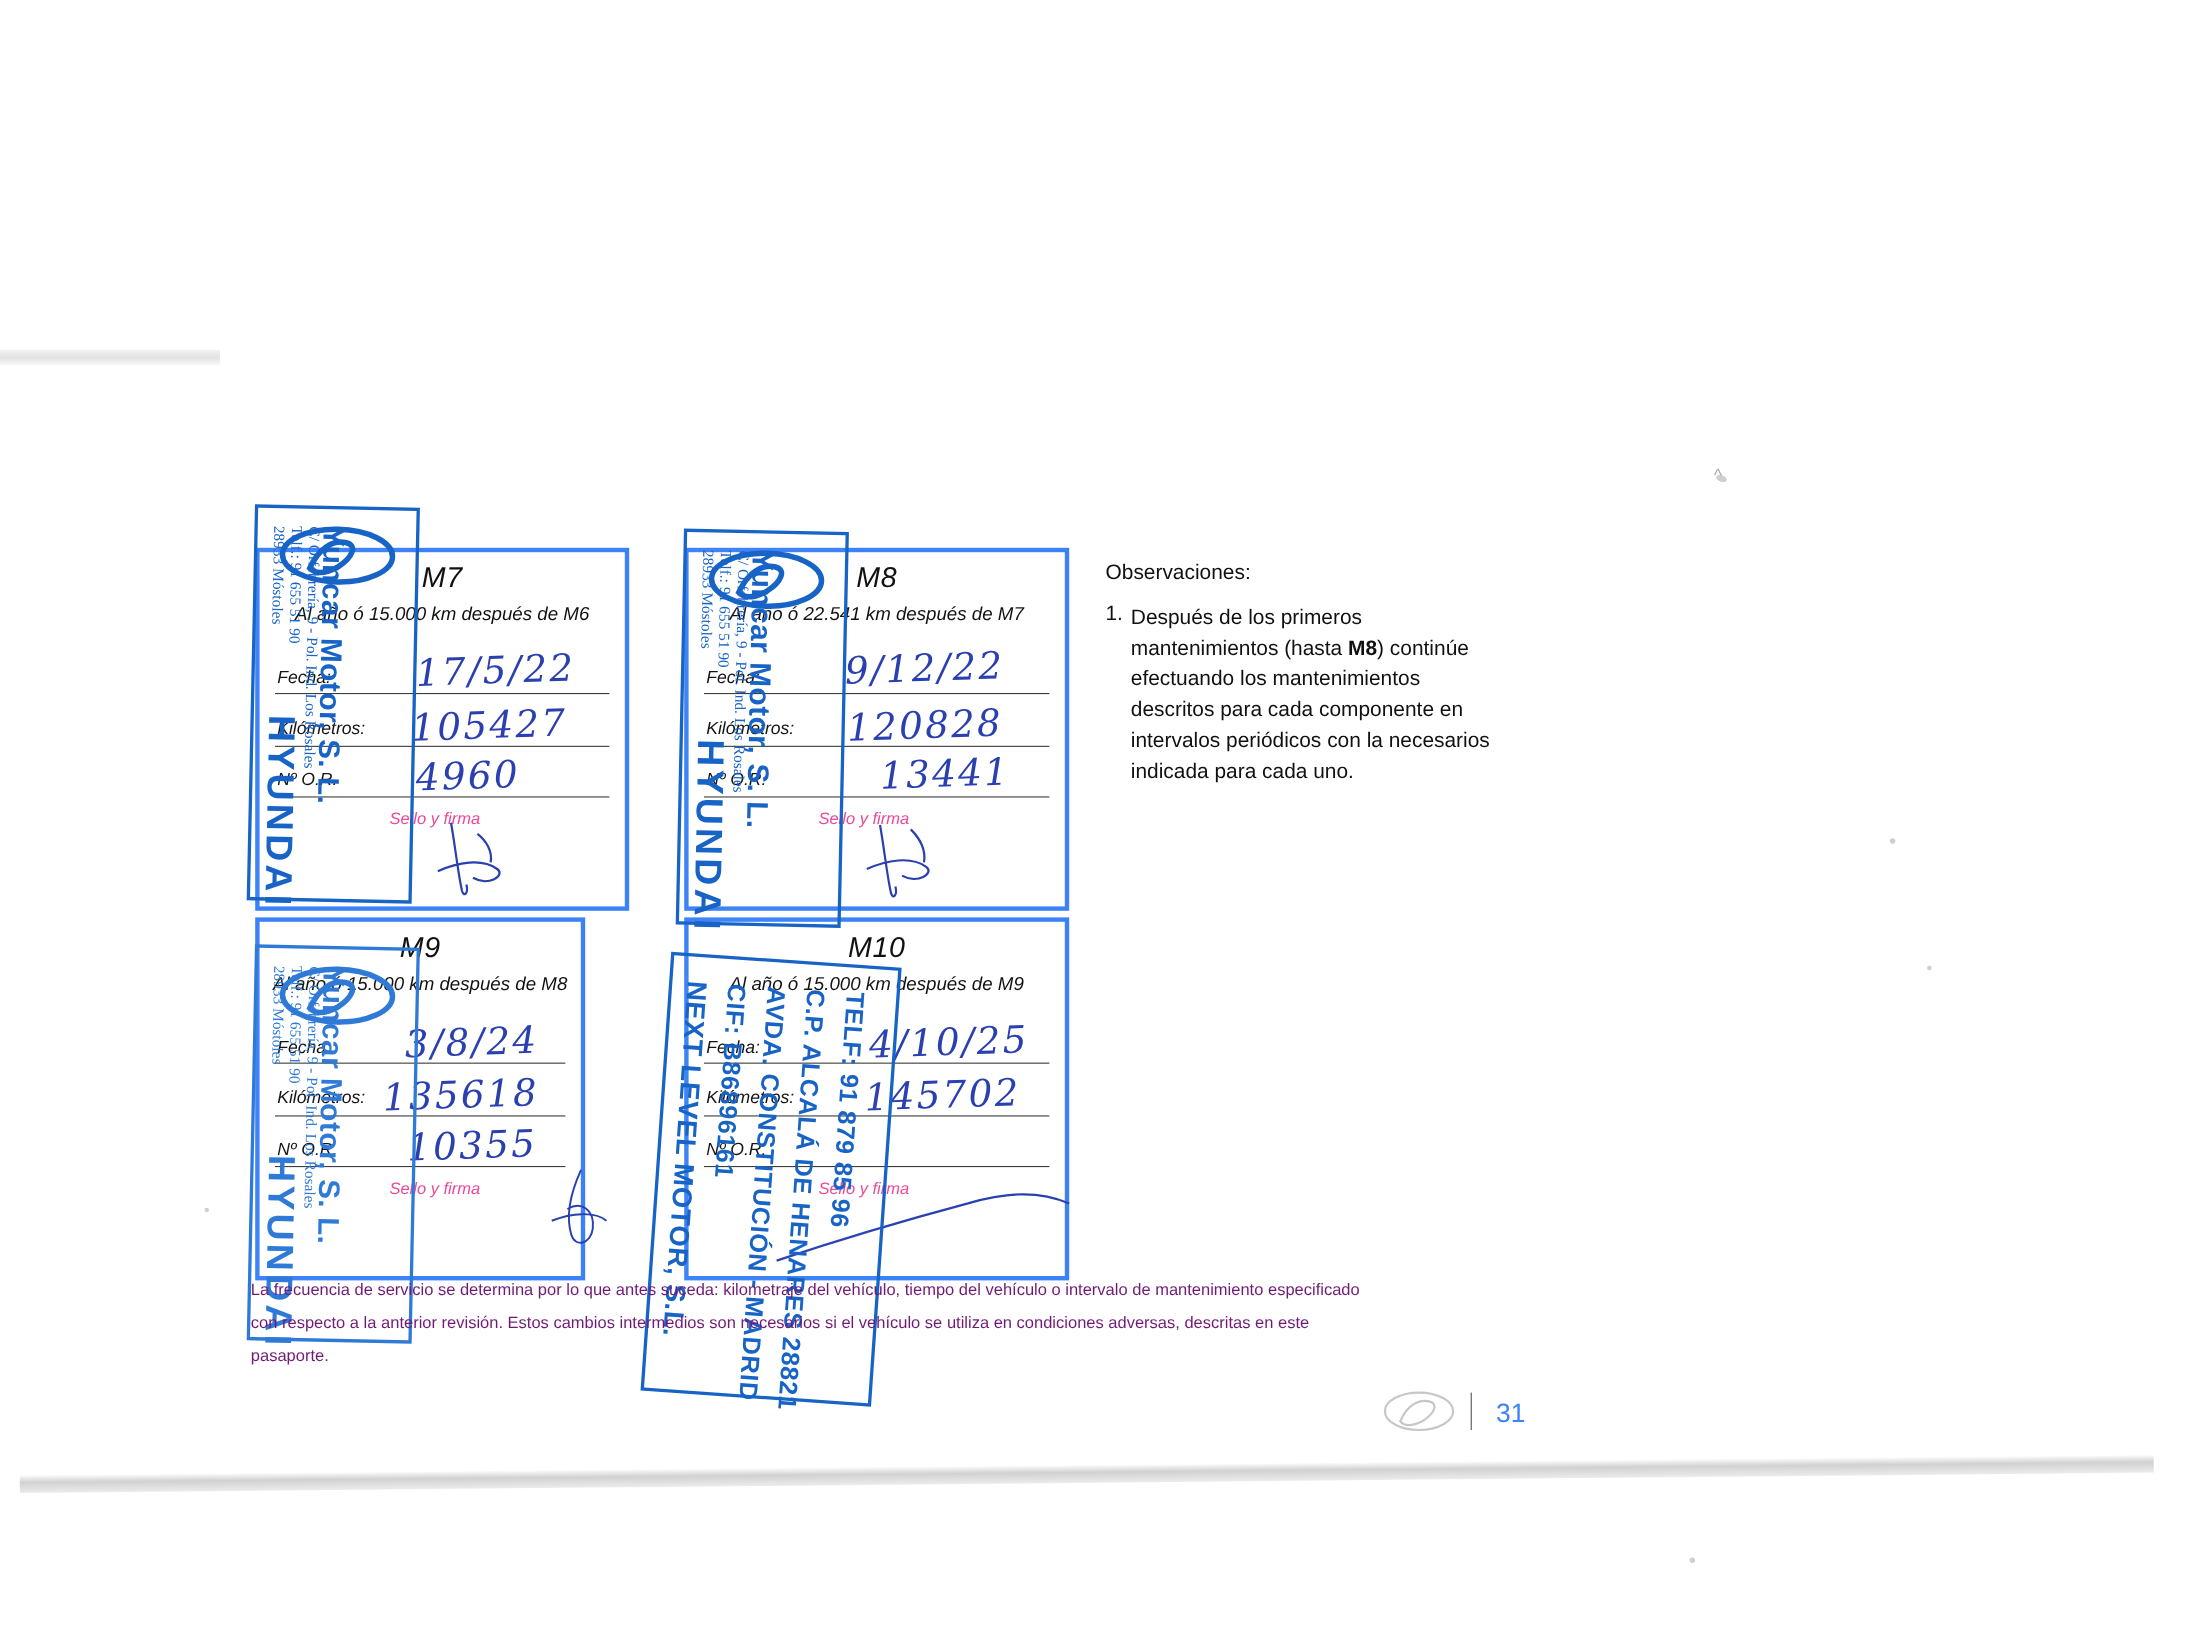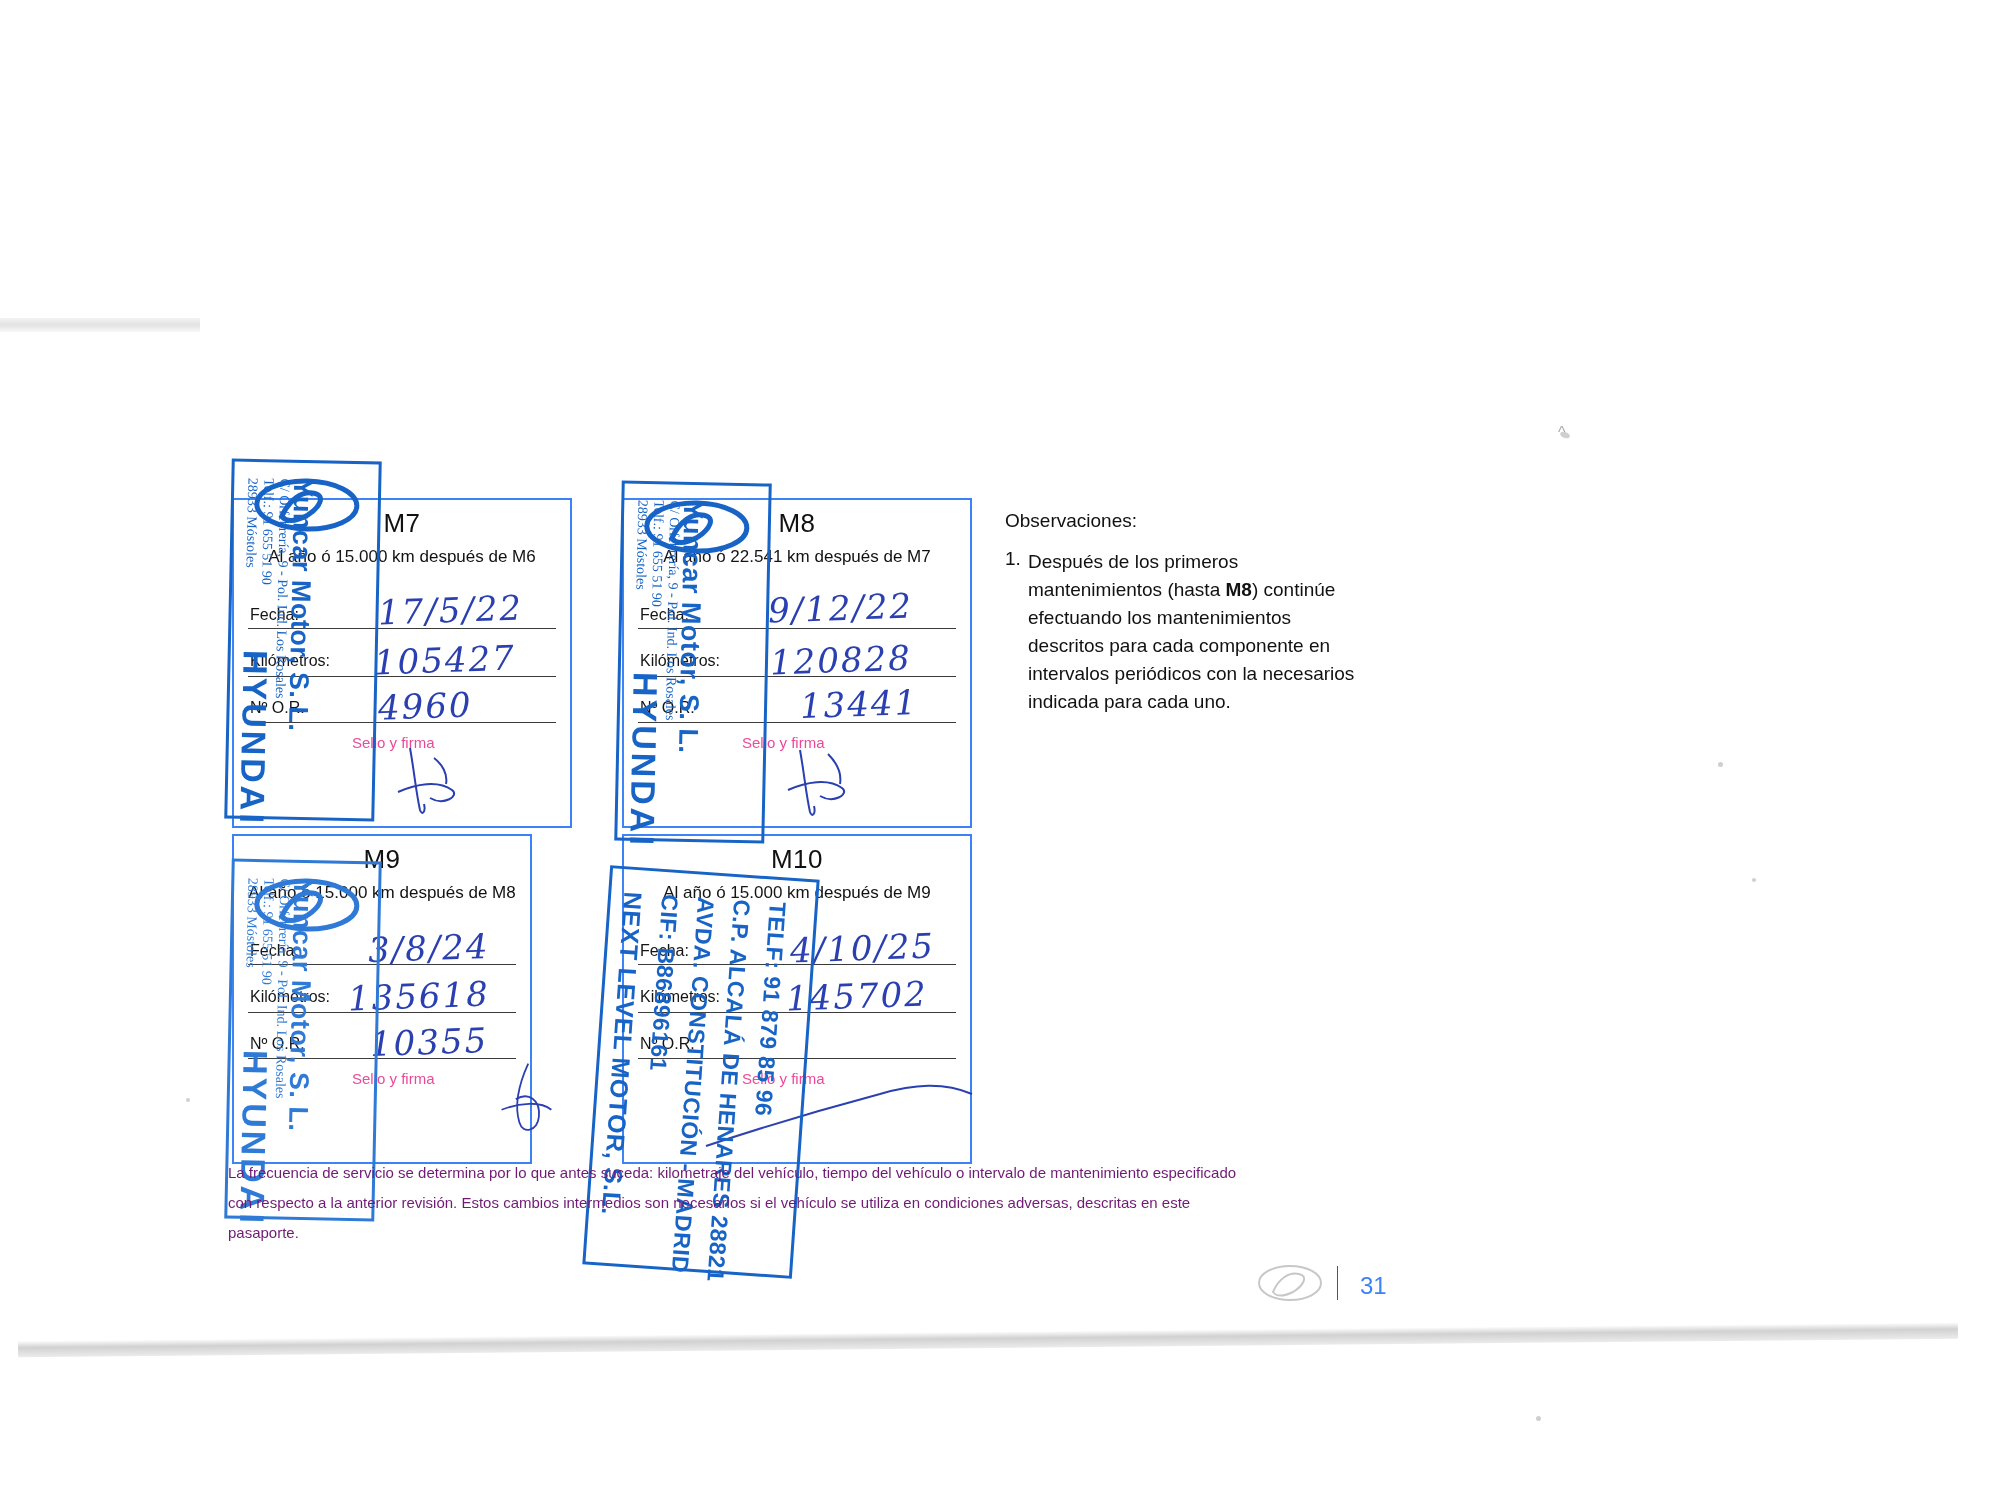--- a/index.html
+++ b/index.html
@@ -36,23 +36,24 @@
     width: 1940px; height: 16px;
     background: linear-gradient(180deg,#fbfbfb 0%, #c9c9c9 40%, #e8e8e8 100%);
     transform: rotate(-0.55deg);
     opacity: .85;
   }
   .speck { position:absolute; background:#cfcfcf; border-radius:50%; }
 
   
   .mbox {
     position: absolute;
-    border: 2px solid #3b82f6;
+    border: 4px solid #3b82f6;
     box-sizing: border-box;
     background: transparent;
+    font-style: italic;
   }
   .mbox .mtitle {
     position: absolute;
     top: 8px;
     left: 0; right: 0;
     text-align: center;
     font-size: 26px;
     letter-spacing: .5px;
     color: #111;
   }

